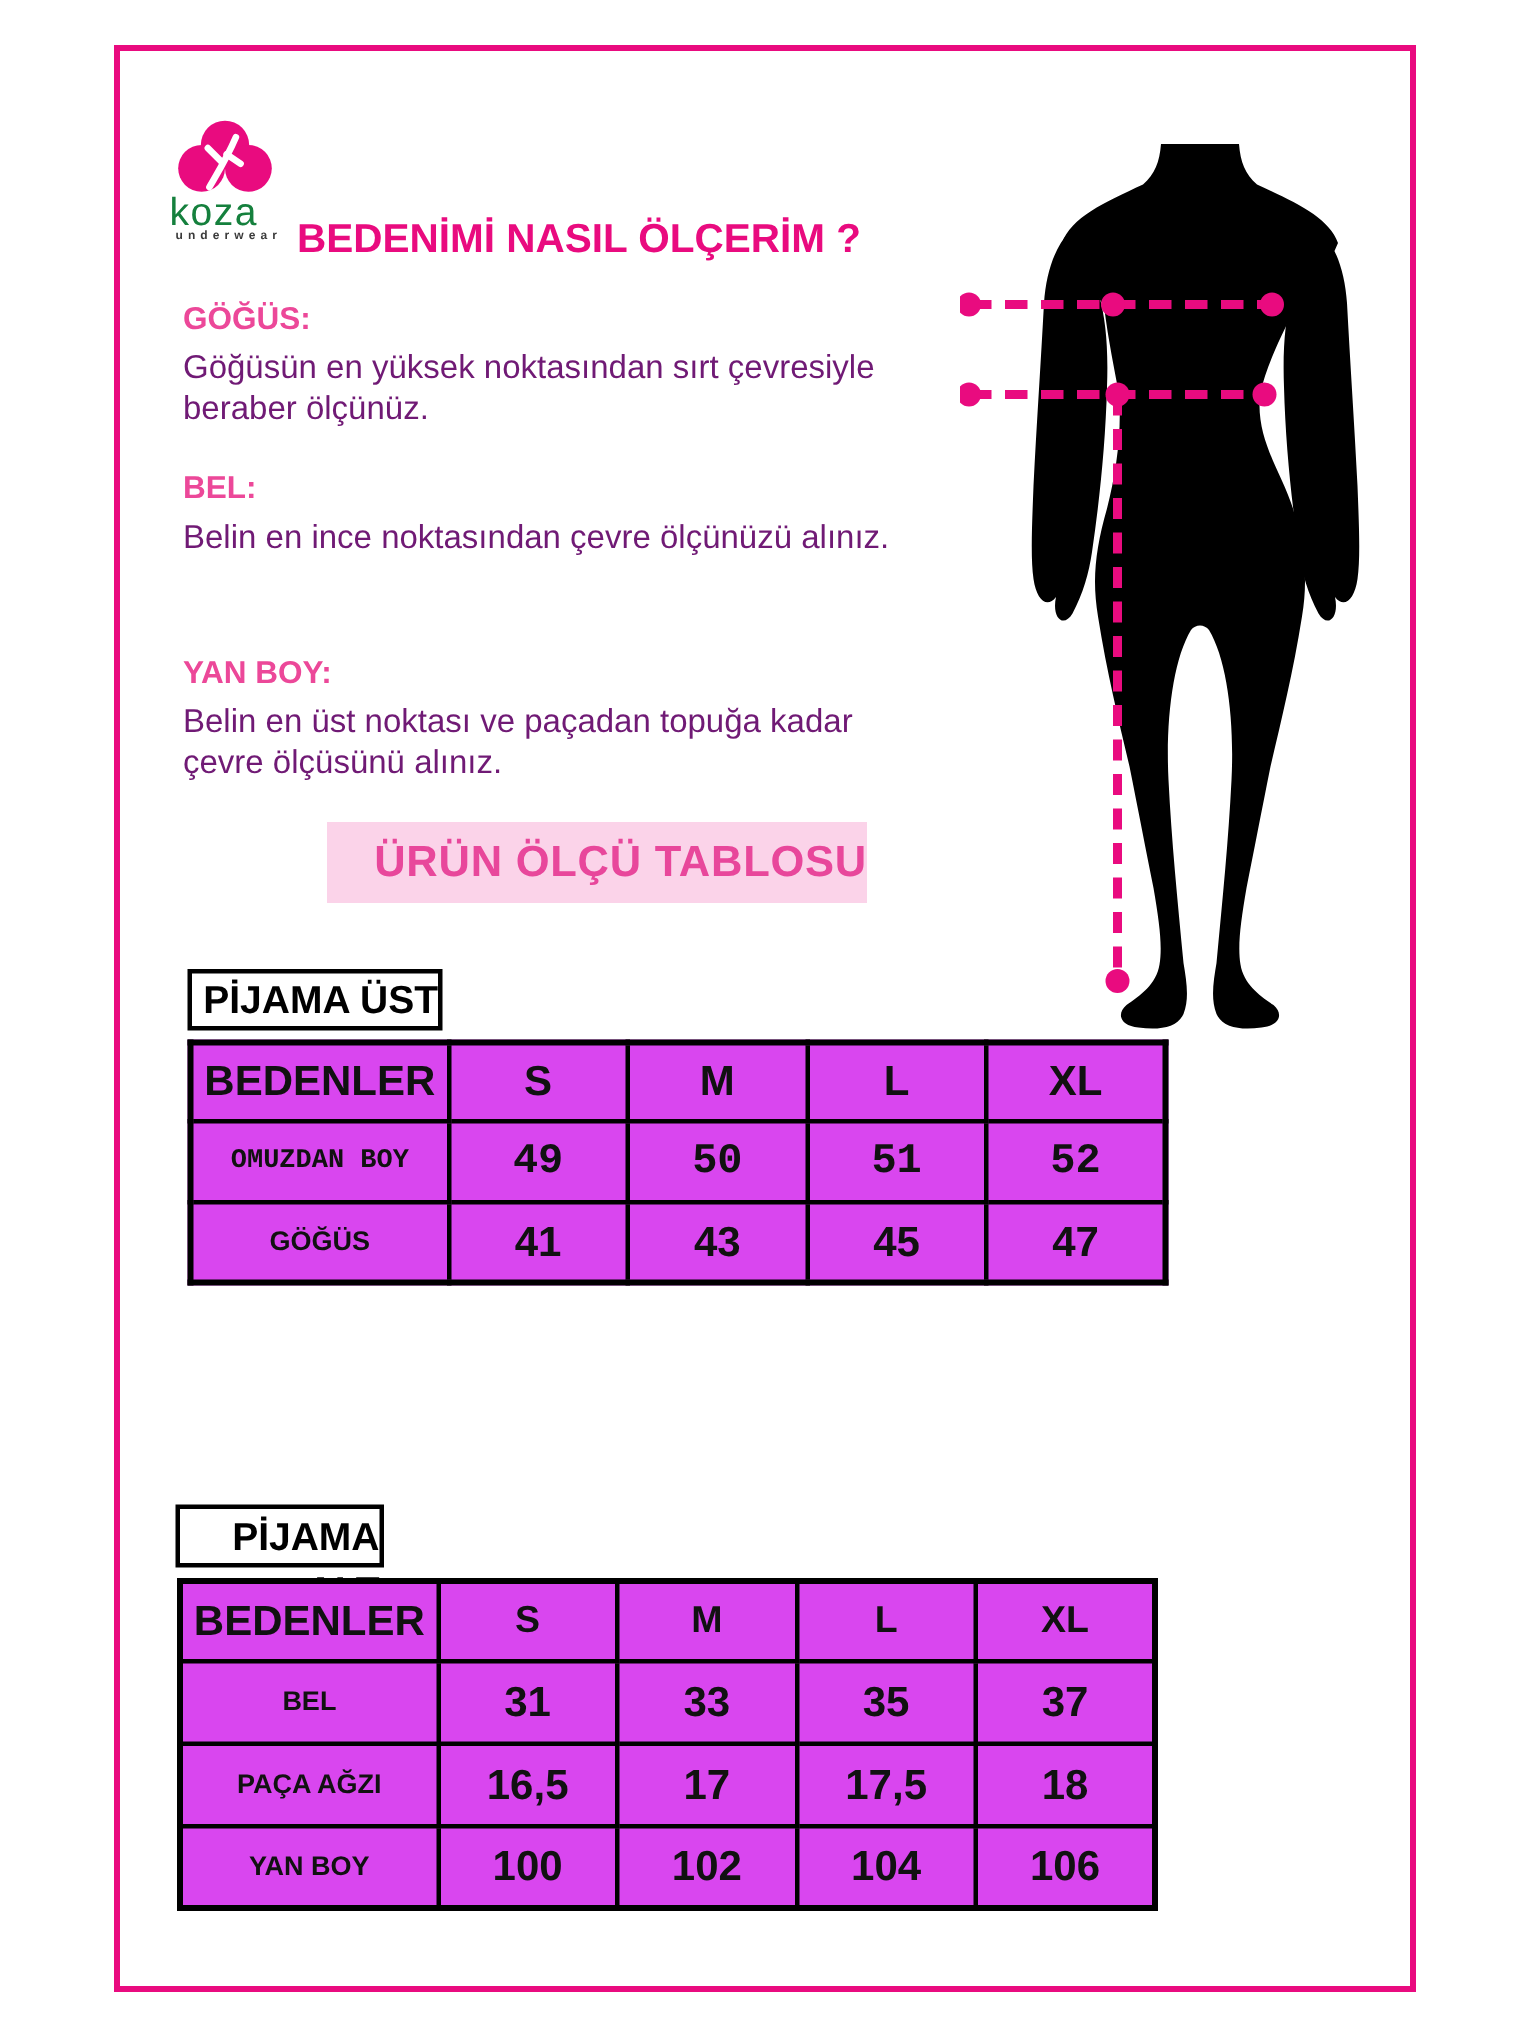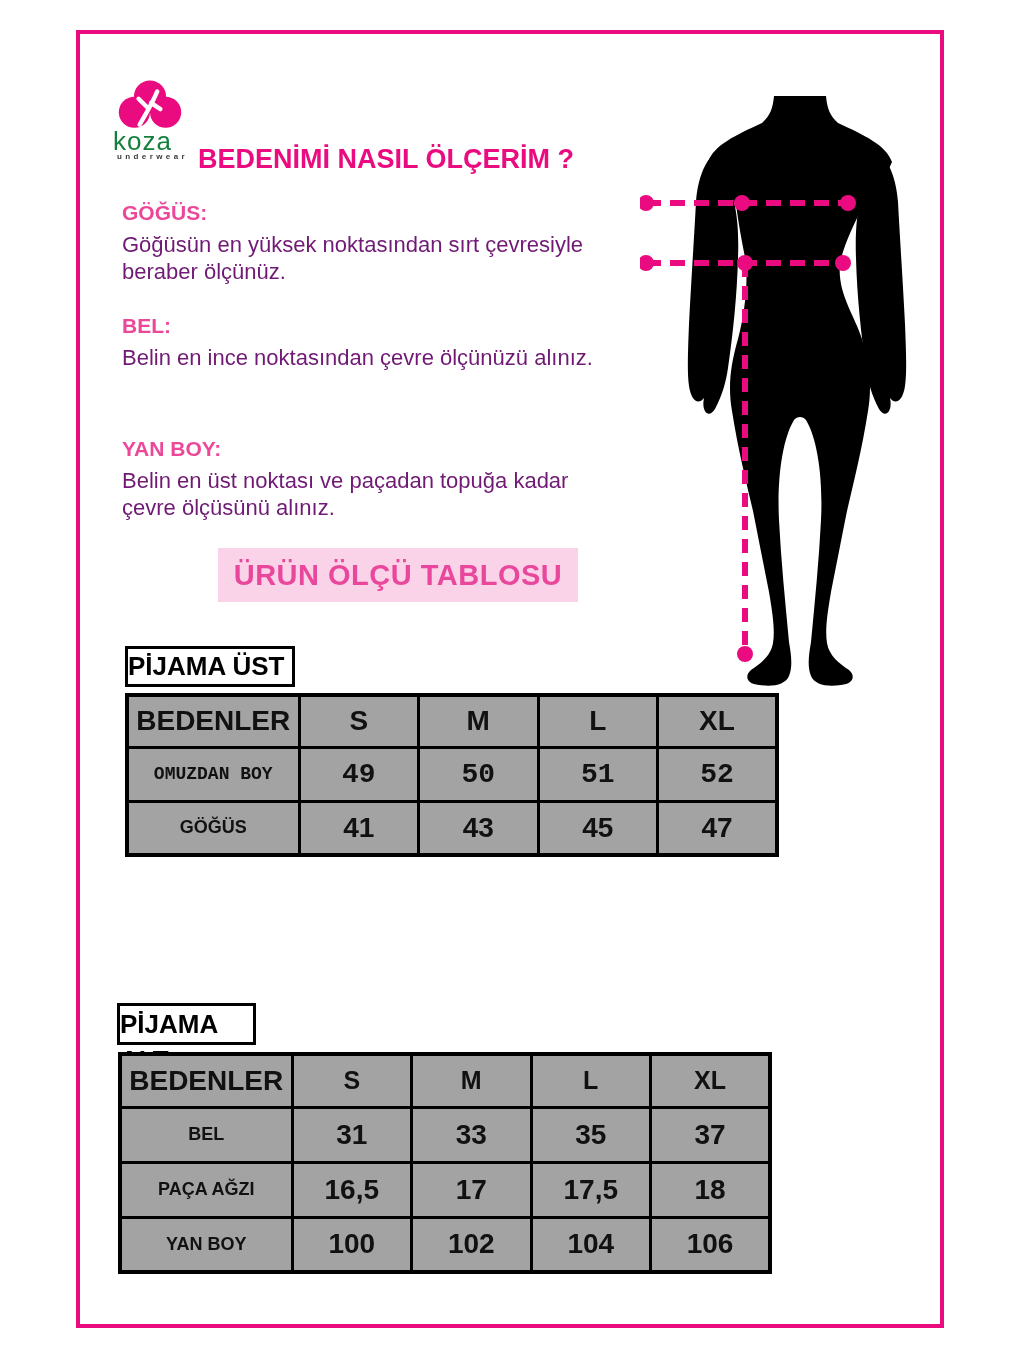--- a/index.html
+++ b/index.html
@@ -36,37 +36,37 @@
   .sec p{
     margin:0;font-size:22px;line-height:27px;color:#701a75;
   }
   .sec1{top:201px;}
   .sec2{top:314px;}
   .sec3{top:437px;}
   
   .banner{
     left:218px;top:548px;width:360px;height:54px;
     background:#FBD3E9;color:#E8479B;
-    font-size:29px;font-weight:bold;text-align:center;line-height:54px;
+    font-size:29px;font-weight:bold;text-align:right;line-height:54px;
     letter-spacing:0.5px;
   }
   
   .figure{left:640px;top:88px;width:280px;height:625px;}
   
   .tlabel{
     border:3px solid #000;box-sizing:border-box;
     font-size:26px;font-weight:bold;color:#000;
-    text-align:left;background:#fff;
+    text-align:right;background:#fff;
   }
   .tlabel1{left:125px;top:646px;width:170px;height:41px;line-height:35px;}
   .tlabel2{left:117px;top:1003px;width:139px;height:42px;line-height:36px;}
   
   table.sizes{
     border-collapse:collapse;border:4px solid #000;
-    table-layout:fixed;background:#a3a3a3;
+    table-layout:fixed;background:#d946ef;
   }
   table.sizes td{
     border:3px solid #000;text-align:center;vertical-align:middle;
     padding:0;overflow:hidden;
   }
   .t1{left:125px;top:693px;width:650px;}
   .t2{left:118px;top:1052px;width:650px;}
   td.hdr{font-size:28px;font-weight:bold;}
   td.hdr2{font-size:25px;font-weight:bold;}
   td.rlabel{font-size:18px;font-weight:bold;}

